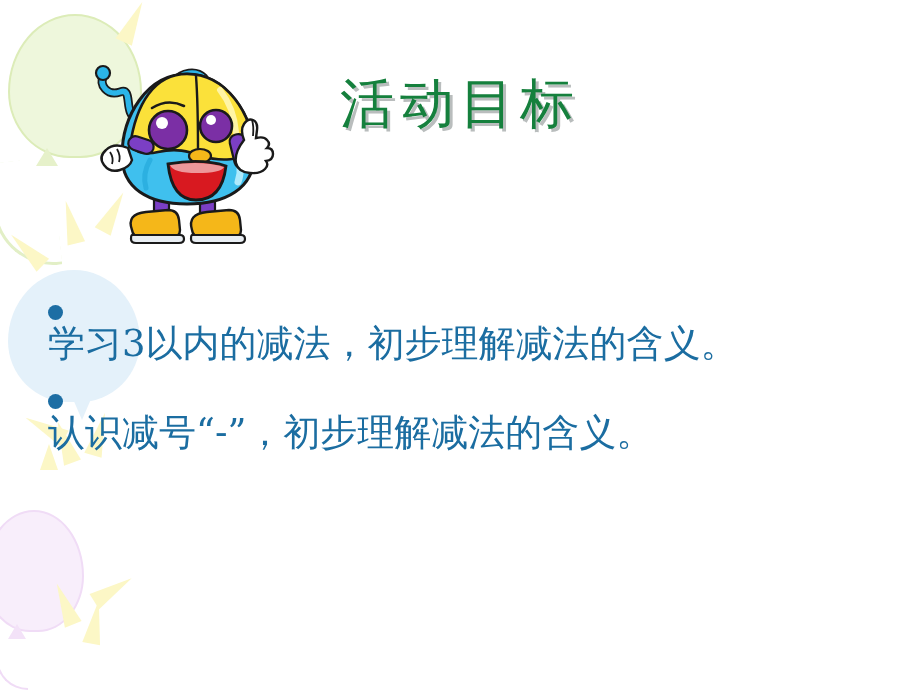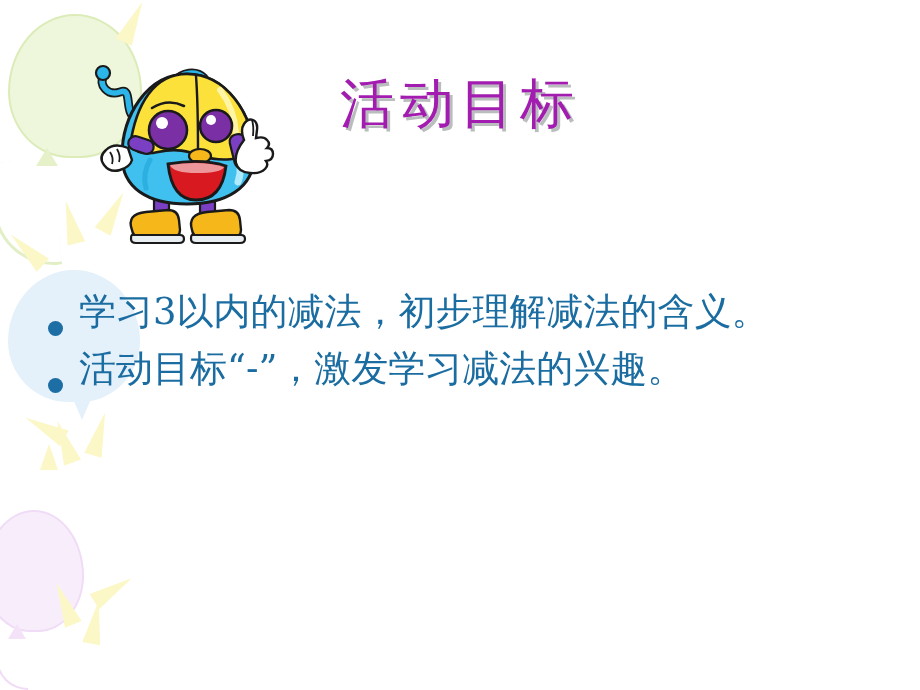--- a/index.html
+++ b/index.html
@@ -94,38 +94,39 @@
 
   
   #mascot { position: absolute; left: 92px; top: 52px; width: 205px; height: 205px; }
 
   
   #title {
     position: absolute;
     left: 340px; top: 68px;
     font-size: 54px;
     letter-spacing: 6px;
-    color: #a21caf;
+    color: #15803d;
     text-shadow: 3px 3px 0 #b9bdbd;
     font-family: "DejaVu Serif", "Liberation Serif", serif;
     font-weight: normal;
     white-space: nowrap;
   }
 
   
   #bullets {
     position: absolute;
     left: 48px; top: 288px;
     width: 850px;
   }
   .bullet-row {
     display: flex;
-    align-items: flex-end;
+    align-items: flex-start;
     margin-bottom: 9px;
     white-space: nowrap;
+    flex-direction: column;
   }
   .bullet-dot {
     width: 15px; height: 15px;
     border-radius: 50%;
     background: #1d6ea4;
     flex: 0 0 auto;
     margin-top: 17px;
     margin-right: 16px;
   }
   .bullet-text {
@@ -215,17 +216,17 @@
 
   <div id="title">活动目标</div>
 
   <div id="bullets">
     <div class="bullet-row">
       <span class="bullet-dot"></span>
       <span class="bullet-text">学习3以内的减法，初步理解减法的含义。</span>
     </div>
     <div class="bullet-row">
       <span class="bullet-dot"></span>
-      <span class="bullet-text">活动目标“-”，激发学习减法的兴趣。</span>
+      <span class="bullet-text">认识减号“-”，初步理解减法的含义。</span>
     </div>
   </div>
 
 </div>
 
 </body></html>

